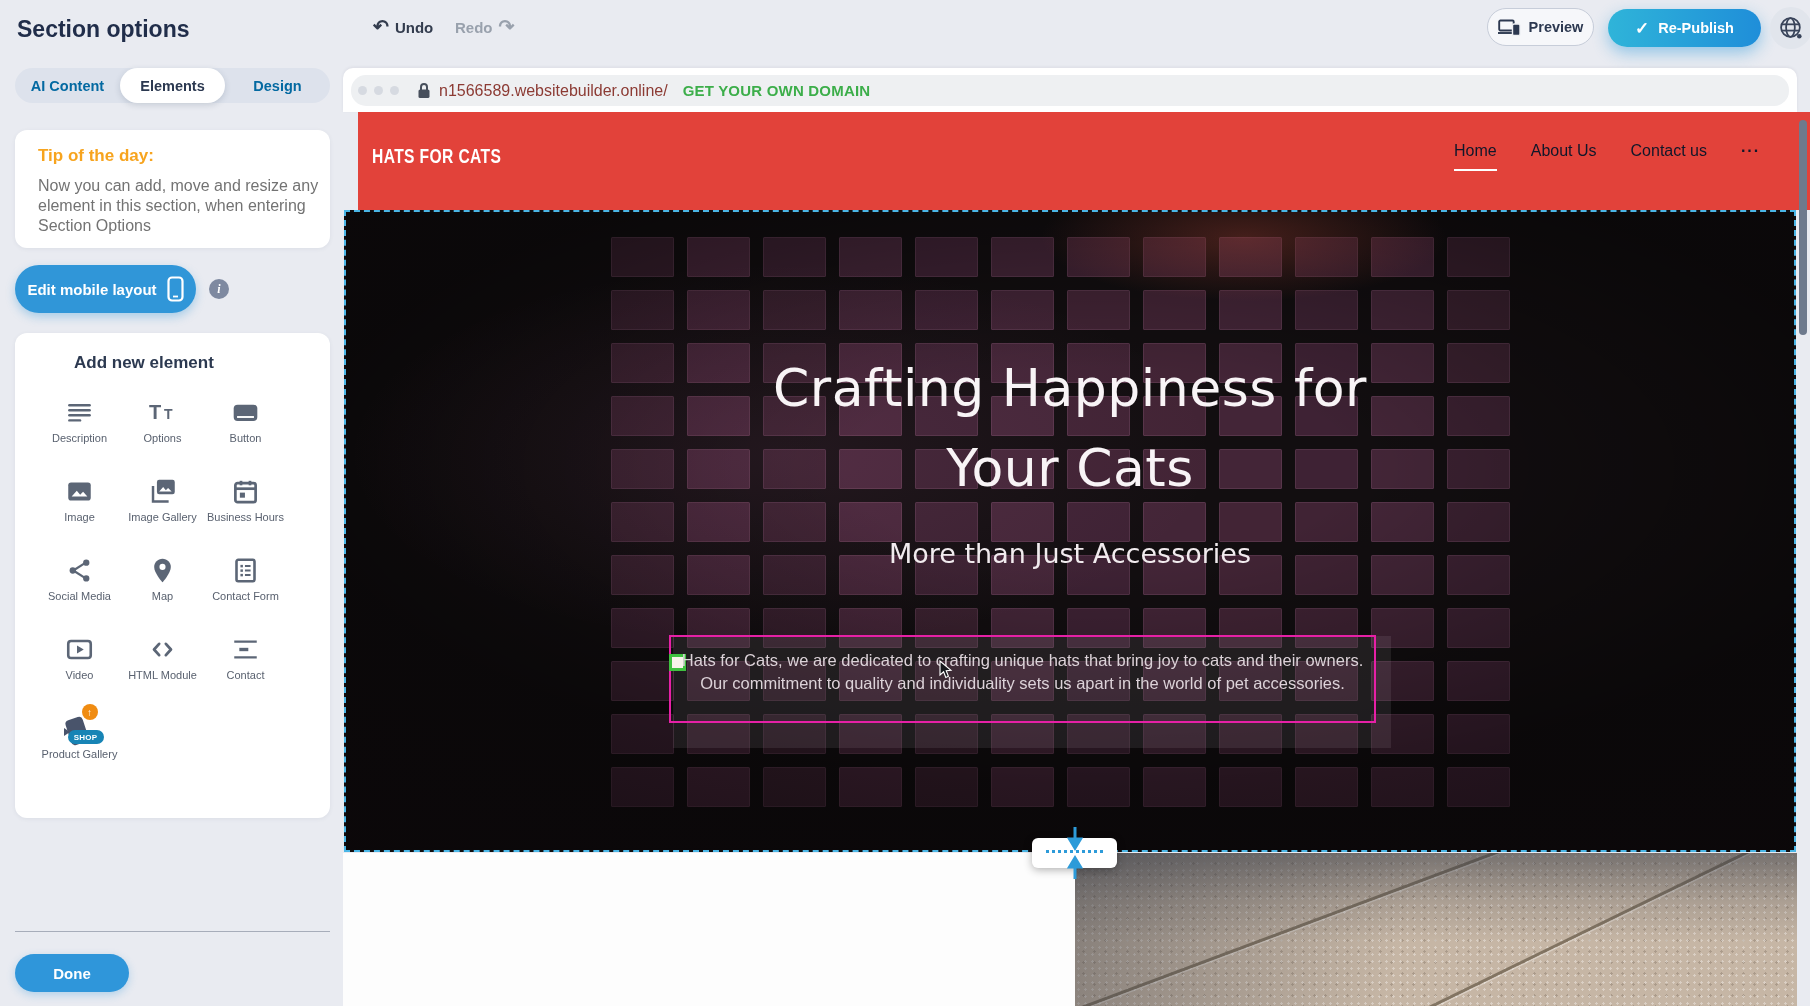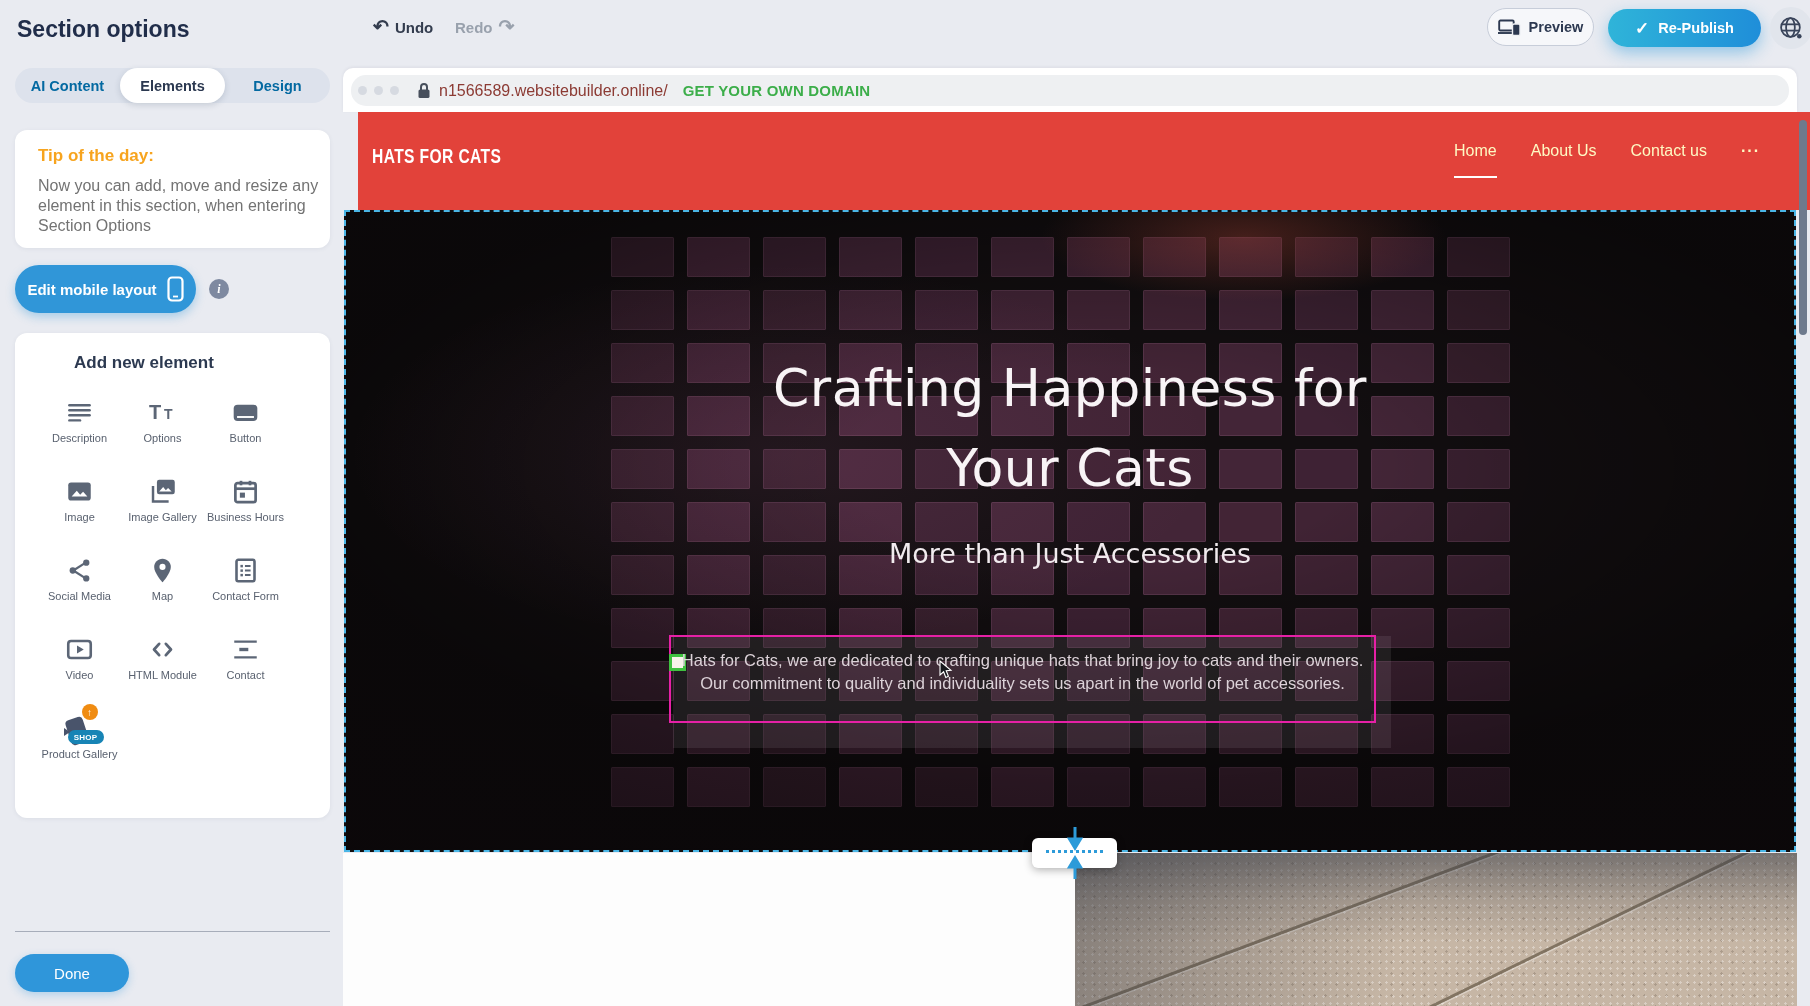--- a/index.html
+++ b/index.html
@@ -28,21 +28,21 @@
   .element-label { margin-top:3px; font-size:11px; line-height:13.5px; color:#59616f; text-align:center; }
 
   
   .shop-wrap { position:relative; width:36px; height:36px; }
   .shop-phone { position:absolute; left:6px; top:8px; width:18px; height:26px; background:#49546b; border-radius:4px; transform:rotate(-18deg); }
   .shop-play { position:absolute; left:2px; top:18px; width:0; height:0; border-top:4px solid transparent; border-bottom:4px solid transparent; border-left:6px solid #49546b; }
   .shop-badge-up { position:absolute; right:0; top:-6px; width:16px; height:16px; border-radius:50%; background:#f08c12; color:#fff; font-size:10px; font-weight:bold; display:flex; align-items:center; justify-content:center; }
   .shop-pill { position:absolute; right:-6px; bottom:2px; background:#1784b5; color:#fff; font-size:8px; font-weight:bold; padding:2.5px 6px; border-radius:8px; letter-spacing:.3px; }
 
   .panel-divider { position:absolute; left:15px; top:931px; width:315px; height:1px; background:#a7adba; }
-  .done-btn { position:absolute; left:15px; top:954px; width:114px; height:38px; border-radius:19px; background:#2f96da; color:#fff; font-size:15px; font-weight:normal; display:flex; align-items:center; justify-content:center; cursor:pointer; box-shadow:0 3px 8px rgba(47,150,218,.3); }
+  .done-btn { position:absolute; left:15px; top:954px; width:114px; height:38px; border-radius:19px; background:#2f96da; color:#fff; font-size:15px; font-weight:bold; display:flex; align-items:center; justify-content:center; cursor:pointer; box-shadow:0 3px 8px rgba(47,150,218,.3); }
 
   
   .undo-btn,.redo-btn { position:absolute; top:17px; display:flex; align-items:center; gap:6px; font-size:15px; font-weight:bold; cursor:pointer; }
   .undo-btn { left:373px; color:#333c4e; }
   .redo-btn { left:455px; color:#99a1ad; }
   .arrow-glyph { font-size:19px; line-height:20px; }
   .preview-btn { position:absolute; left:1487px; top:8px; width:107px; height:38px; border-radius:20px; border:1.5px solid #c7cdd9; background:rgba(253,254,255,.65); display:flex; align-items:center; justify-content:center; gap:8px; font-size:14.5px; font-weight:bold; color:#2c3850; cursor:pointer; }
   .republish-btn { position:absolute; left:1608px; top:9px; width:153px; height:38px; border-radius:21px; background:linear-gradient(90deg,#2fb4d9,#1f8ed9); box-shadow:0 6px 16px rgba(41,150,217,.45); display:flex; align-items:center; justify-content:center; gap:9px; color:#fff; font-size:14.5px; font-weight:bold; cursor:pointer; }
   .globe-btn { position:absolute; left:1770px; top:7px; width:42px; height:42px; border-radius:50%; background:#e1e5ec; display:flex; align-items:center; justify-content:center; cursor:pointer; }
 
@@ -51,21 +51,21 @@
   .address-field { position:absolute; left:8px; top:7px; width:1438px; height:31px; background:#eef0f2; border-radius:15px; display:flex; align-items:center; cursor:text; }
   .chrome-dot { width:9px; height:9px; border-radius:50%; background:#d6dae1; margin-left:7px; }
   .lock-icon { margin-left:18px; display:flex; }
   .chrome-url { margin-left:8px; font-size:16px; color:#8c3b34; }
   .domain-link { margin-left:15px; font-size:15px; font-weight:bold; color:#3cae4a; letter-spacing:.2px; cursor:pointer; }
 
   
   .site-header { position:absolute; left:343px; top:112px; width:1454px; height:98px; background:#e2423a;margin-left:15px; }
   .site-logo { position:absolute; left:14px; top:33px; color:#fff; font-size:20px; font-weight:bold; letter-spacing:.5px; transform:scaleX(.78); transform-origin:left; white-space:nowrap; }
   .site-nav { position:absolute; right:52px; top:30px; display:flex; align-items:flex-start; gap:34px; }
-  .nav-item { color:#fef9c3; font-size:16px; padding-bottom:16px; cursor:pointer; white-space:nowrap; }
+  .nav-item { color:#0f172a; font-size:16px; padding-bottom:9px; cursor:pointer; white-space:nowrap; }
   .nav-item.active { border-bottom:2.5px solid #fff; }
   .nav-item.more { font-weight:bold; letter-spacing:1px; }
 
   .hero { position:absolute; left:344px; top:210px; width:1452px; height:642px; background:#120e10; border:2px dashed #4ab6e6; overflow:hidden; }
   #tile-grid { position:absolute; left:265px; top:25px; display:grid; grid-template-columns:repeat(12,63px); grid-auto-rows:40px; gap:13px; }
   .tile { background:rgba(163,82,131,.30); border:1px solid rgba(222,162,202,.13); border-radius:1.5px; }
   .hero-vignette { position:absolute; inset:0; background:
       radial-gradient(14% 10% at 62% 4%, rgba(196,78,60,.30), transparent 100%),
       radial-gradient(30% 30% at 30% 38%, rgba(190,110,160,.10), transparent 100%),
       radial-gradient(95% 85% at 52% 40%, rgba(0,0,0,0) 18%, rgba(0,0,0,.42) 58%, rgba(10,6,8,.82) 100%);

